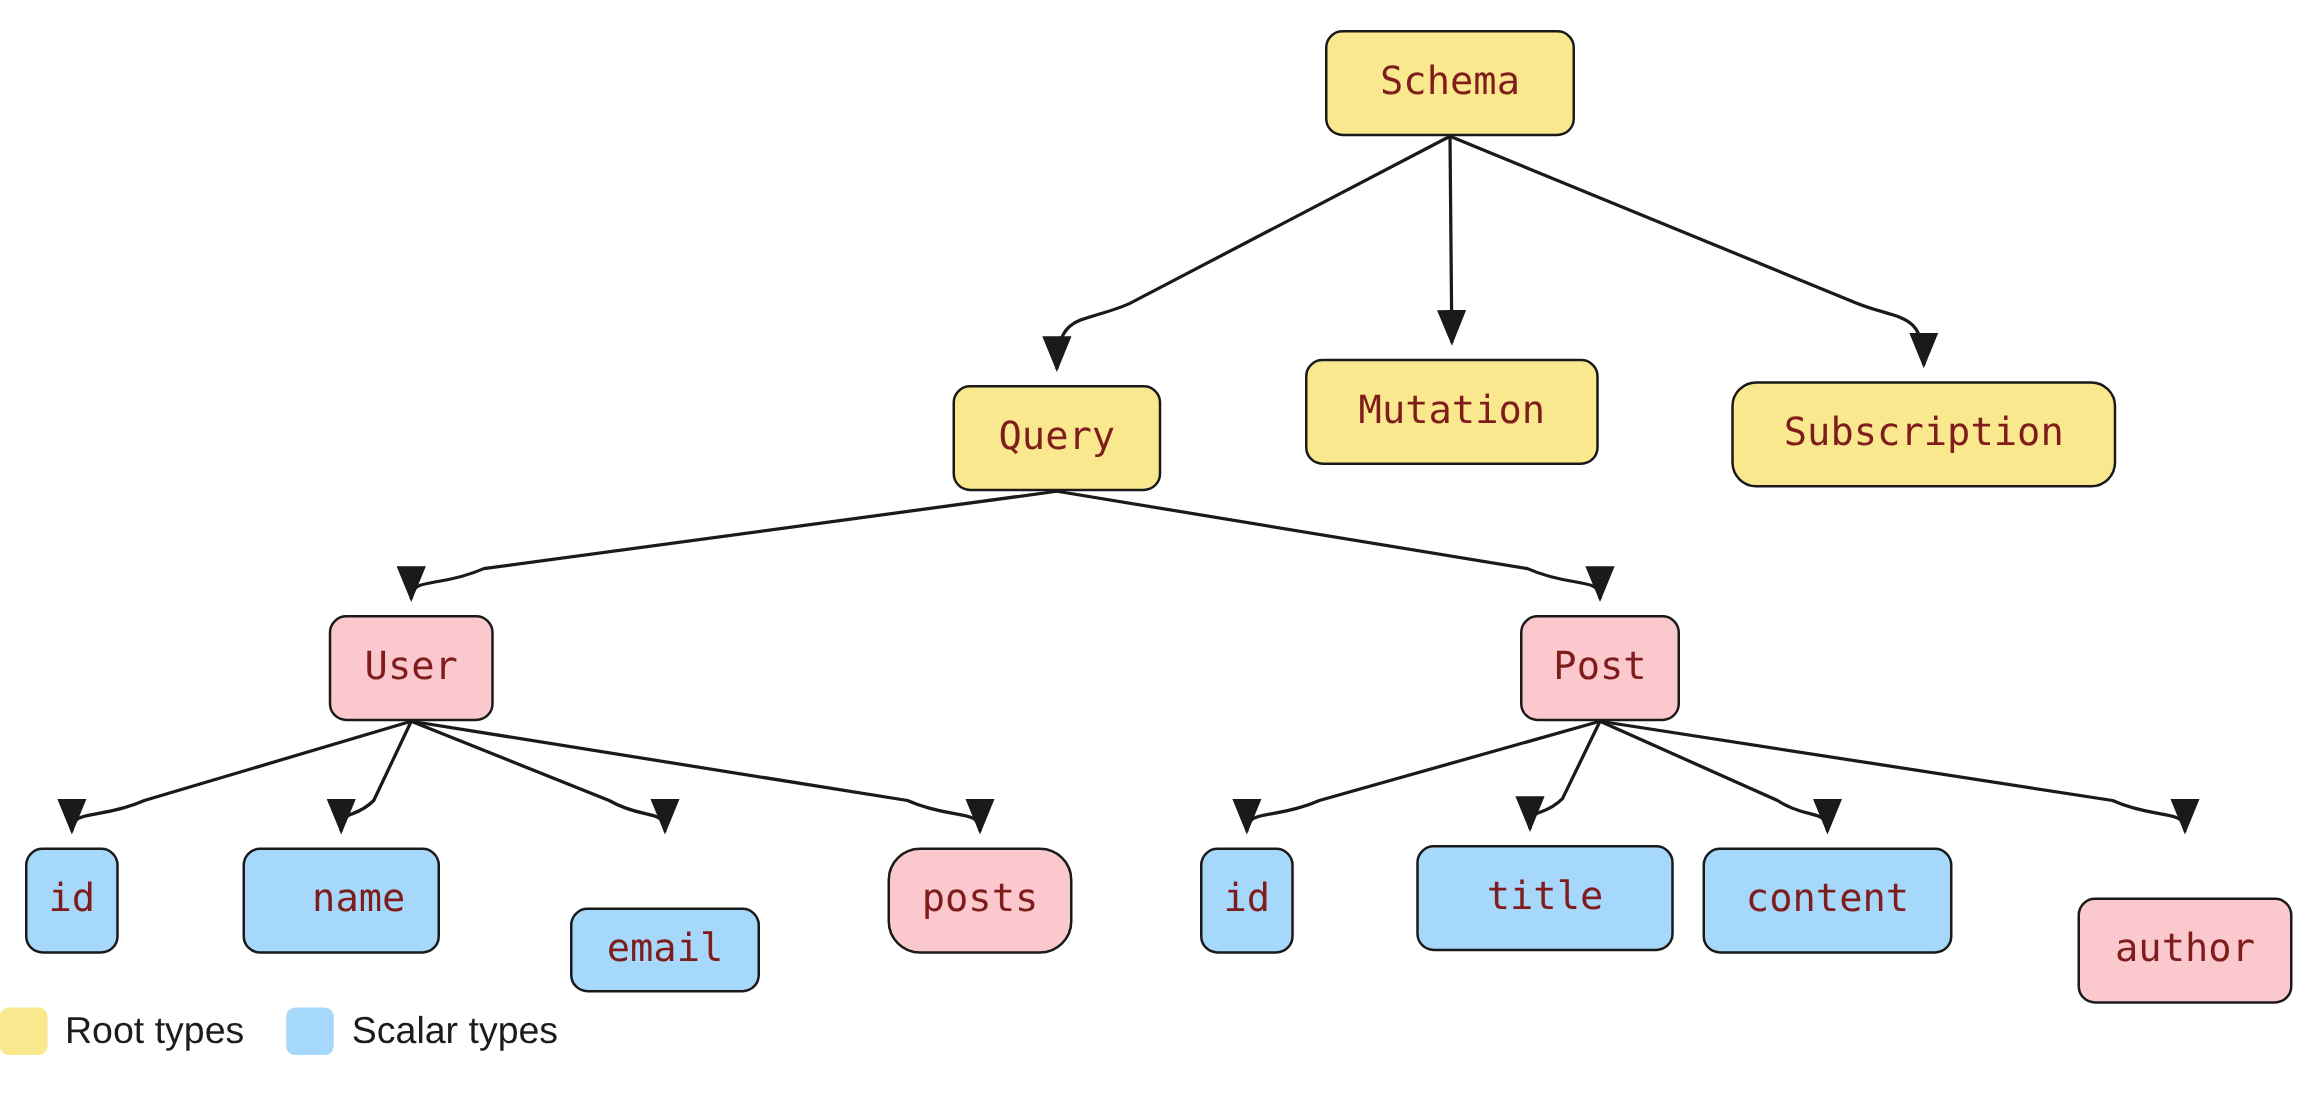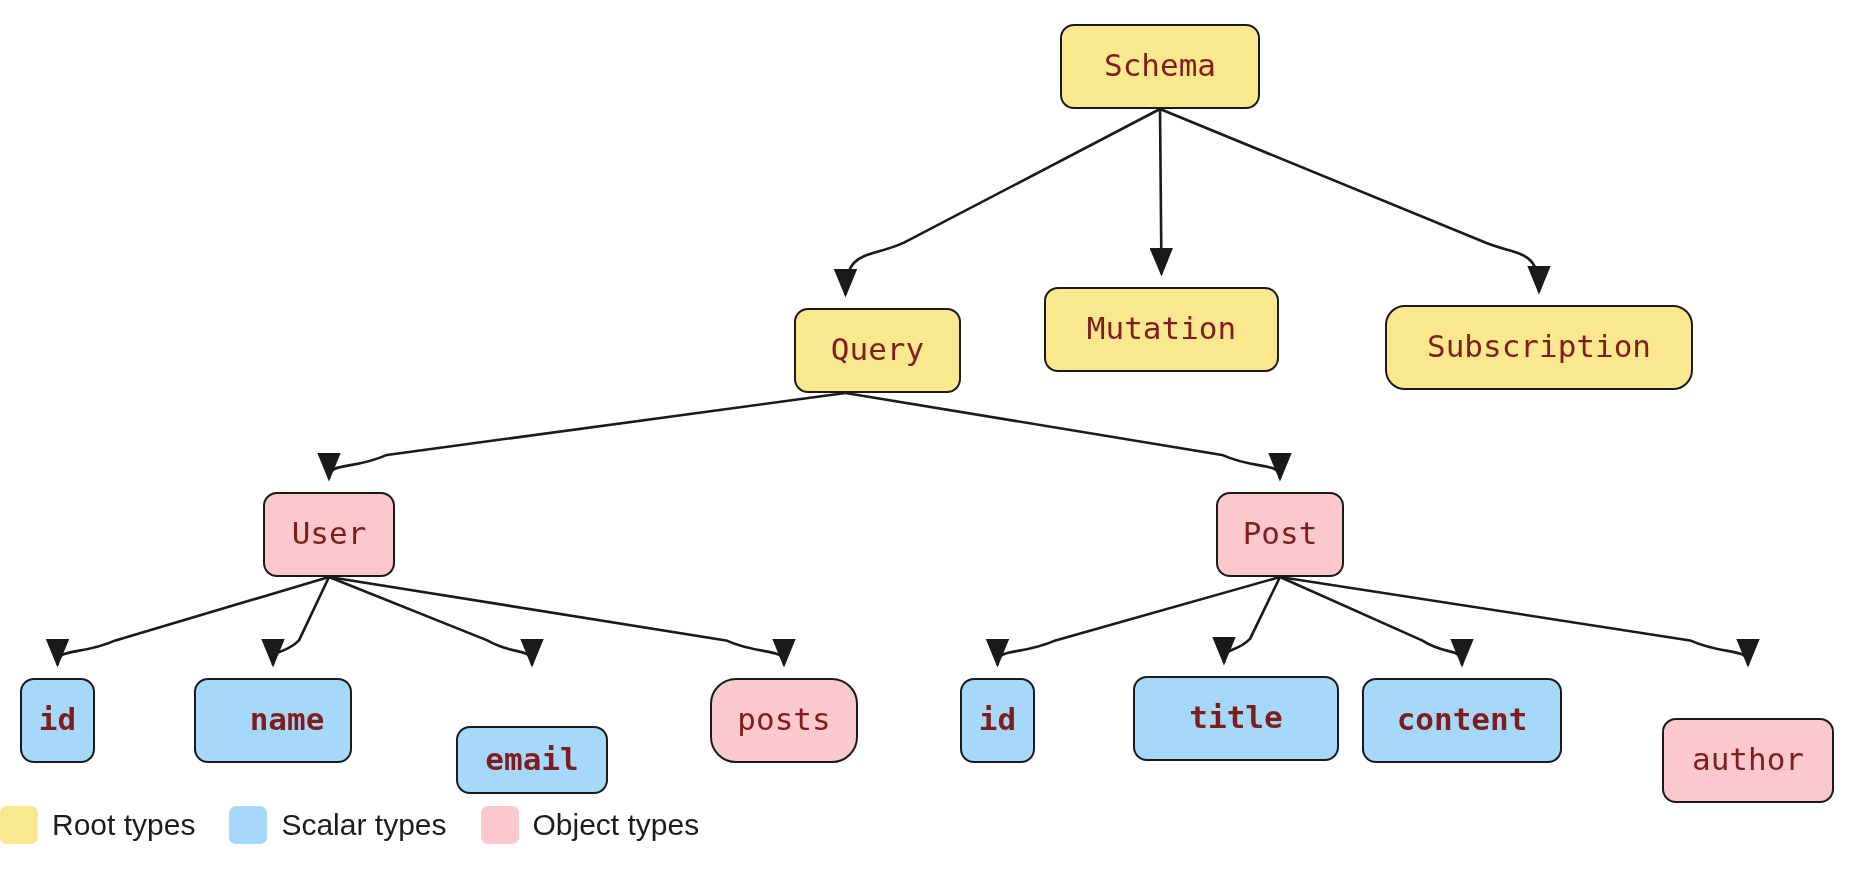--- a/index.html
+++ b/index.html
@@ -32,21 +32,21 @@
     border: 2px solid #1a1a1a;
     border-radius: 14px;
     font-family: "DejaVu Sans Mono", "Liberation Mono", monospace;
     font-size: 31px;
     font-weight: 500;
     color: #7f1d1d;
     letter-spacing: 0px;
     white-space: nowrap;
   }
   .node.root   { background: #fae88e; }
-  .node.scalar { background: #a6d8fc; font-weight: bold; }
+  .node.scalar { background: #a6d8fc; }
   .node.object { background: #fac8cd; }
 
   .node-label {
     line-height: 1;
     transform: translateY(-1px);
   }
 
   #legend {
     position: absolute;
     left: 0;
@@ -101,21 +101,21 @@
         <path d="M1280,577 L1250.0,638.9 C1233.9,654.9 1224,644.9 1224,663" marker-end="url(#arrowhead)"></path>
         <path d="M1280,577 L1422.0,640.4 C1446.8,656.4 1462,646.4 1462,665" marker-end="url(#arrowhead)"></path>
         <path d="M1280,577 L1690.0,640.4 C1726.0,656.4 1748,646.4 1748,665" marker-end="url(#arrowhead)"></path>
       </g>
   </svg>
 
   <div id="node-layer">
       <div class="node root" style="left: 1060px; top: 24px; width: 200px; height: 85px;">
         <span class="node-label">Schema</span>
       </div>
-      <div class="node root" style="left: 762px; top: 308px; width: 167px; height: 85px; margin-left: 32px;">
+      <div class="node root" style="left: 762px; top: 308px; width: 167px; height: 85px;">
         <span class="node-label">Query</span>
       </div>
       <div class="node root" style="left: 1044px; top: 287px; width: 235px; height: 85px;">
         <span class="node-label">Mutation</span>
       </div>
       <div class="node root" style="left: 1385px; top: 305px; width: 308px; height: 85px; border-radius: 20px;">
         <span class="node-label">Subscription</span>
       </div>
       <div class="node object" style="left: 263px; top: 492px; width: 132px; height: 85px;">
         <span class="node-label">User</span>
@@ -151,19 +151,15 @@
 
   <div id="legend">
       <div class="legend-item">
         <span class="legend-swatch" style="background: rgb(250, 232, 142);"></span>
         <span class="legend-text">Root types</span>
       </div>
       <div class="legend-item">
         <span class="legend-swatch" style="background: rgb(166, 216, 252);"></span>
         <span class="legend-text">Scalar types</span>
       </div>
-      <div class="legend-item">
-        <span class="legend-swatch" style="background: rgb(250, 200, 205);"></span>
-        <span class="legend-text">Object types</span>
-      </div>
     </div>
 
 </div>
 
 </body></html>

